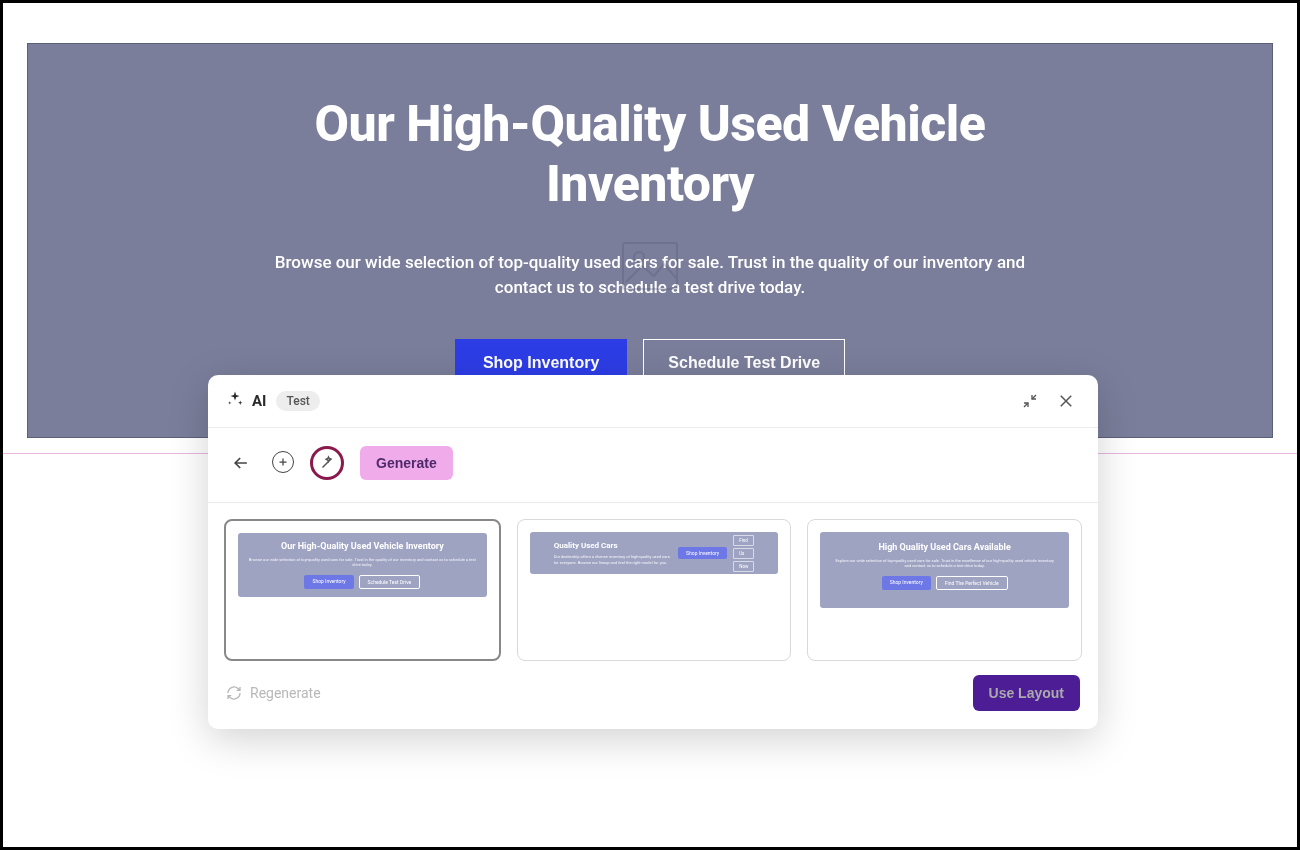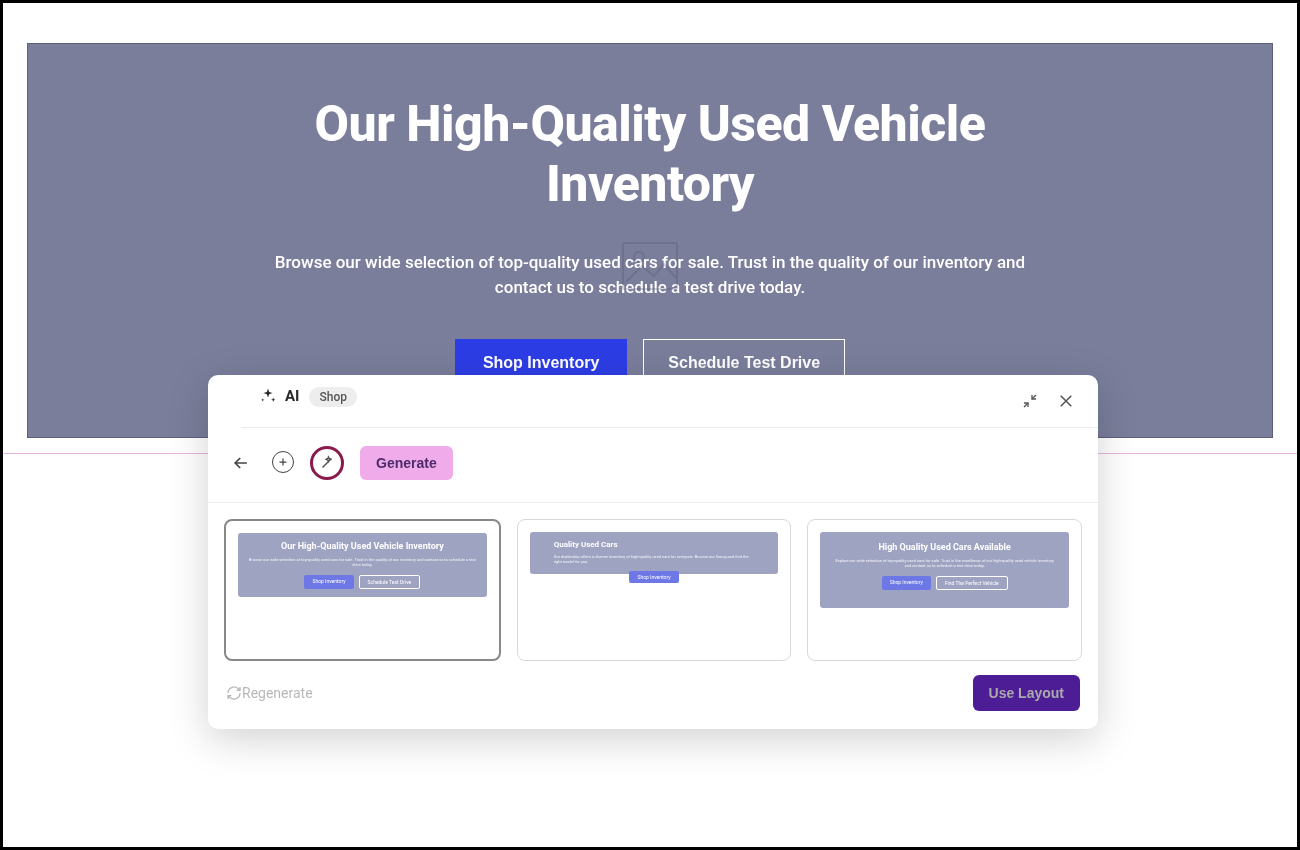--- a/index.html
+++ b/index.html
@@ -81,24 +81,23 @@
     left: 205px;
     width: 890px;
     background: #fff;
     border-radius: 10px;
     box-shadow: 0 10px 40px rgba(0,0,0,0.18);
     display: flex;
     flex-direction: column;
   }
   .modal-header {
     display: flex;
-    align-items: flex-start;
+    align-items: center;
     padding: 12px 18px;
     border-bottom: 1px solid #ececec;
-    margin-left: 33px;
   }
   .ai-label {
     font-weight: 700;
     font-size: 15px;
     color: #2a2a2a;
     margin-left: 8px;
   }
   .beta-badge {
     background: #ededed;
     color: #555;
@@ -197,39 +196,39 @@
   .mini-btn-fill { background: #6d77e6; color: #fff; font-size: 5px; padding: 3px 8px; border-radius: 2px; }
   .mini-btn-out { border: 0.8px solid #fff; font-size: 5px; padding: 3px 8px; border-radius: 2px; }
 
   .mini-hero.v2 {
     display: flex;
     align-items: center;
     text-align: left;
     padding: 8px 24px;
     gap: 6px;
     height: 42px;
-    flex-direction: column;
   }
   .mini-hero.v2 .left { flex: 1; }
   .mini-hero.v2 .mini-title { font-size: 8px; }
   .mini-hero.v2 .mini-sub { font-size: 4px; margin-top: 4px; }
   .mini-stack { display: flex; flex-direction: column; gap: 2px; font-size: 4.5px; color:#fff; }
   .mini-stack div { padding: 2px 5px; border: 0.5px solid rgba(255,255,255,0.6); border-radius:1px; }
 
   .mini-hero.v3 { padding: 10px 14px; height: 76px; }
 
   .modal-footer {
     display: flex;
     align-items: center;
     padding: 6px 18px 18px 18px;
   }
   .regen-btn {
     display: flex; align-items: center;
     color: #b8b8b8;
     font-size: 14px;
+    gap: 8px;
     cursor: pointer;
   }
   .footer-spacer { flex: 1; }
   .use-layout-btn {
     background: #4c1d95;
     color: #aaa;
     border: none;
     border-radius: 6px;
     padding: 10px 16px;
     font-size: 14px;
@@ -259,21 +258,21 @@
 <div class="divider-line"></div>
 
 <div class="modal">
   <div class="modal-header">
     <span>
       <svg width="18" height="18" viewBox="0 0 24 24" fill="#2a2a2a">
         <path d="M12 2l1.5 4.5L18 8l-4.5 1.5L12 14l-1.5-4.5L6 8l4.5-1.5L12 2zM19 14l.8 2.2L22 17l-2.2.8L19 20l-.8-2.2L16 17l2.2-.8L19 14zM5 15l.6 1.6L7.2 17.2 5.6 17.8 5 19.4 4.4 17.8 2.8 17.2 4.4 16.6 5 15z"></path>
       </svg>
     </span>
     <span class="ai-label">AI</span>
-    <span class="beta-badge">Shop</span>
+    <span class="beta-badge">Test</span>
     <div class="header-spacer"></div>
     <div class="hdr-icon-btn">
       <svg width="16" height="16" viewBox="0 0 24 24" fill="none" stroke="#555" stroke-width="2">
         <path d="M15 3v6h6M9 21v-6H3"></path>
           <path d="M21 3l-6 6M3 21l6-6"></path>
       </svg>
     </div>
     <div class="hdr-icon-btn">
       <svg width="18" height="18" viewBox="0 0 24 24" fill="none" stroke="#555" stroke-width="2">
         <path d="M5 5l14 14M19 5L5 19"></path>

